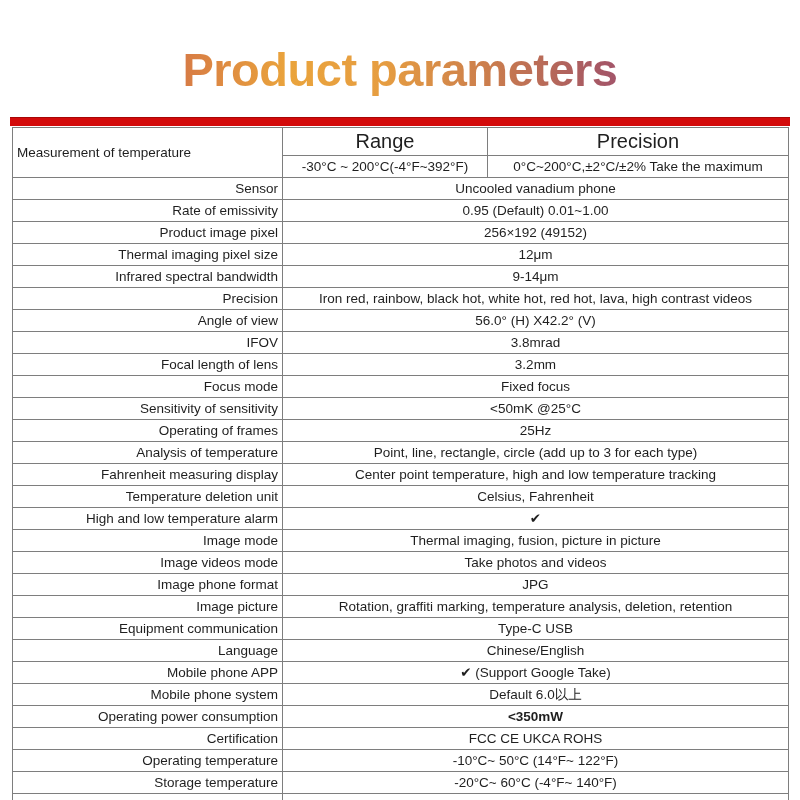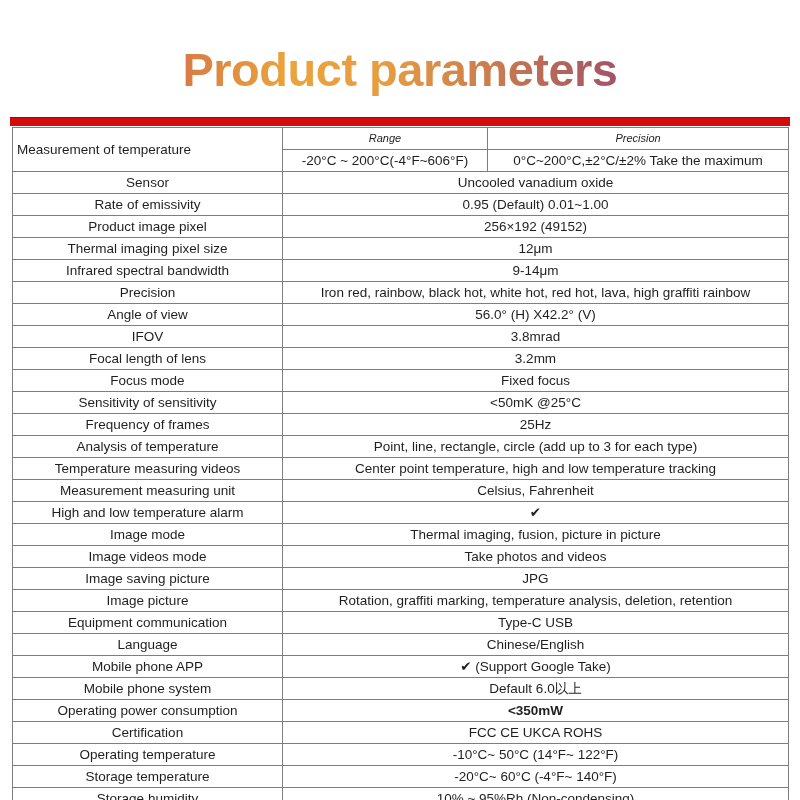--- a/index.html
+++ b/index.html
@@ -49,33 +49,32 @@
   table.spec td {
     border: 1px solid #7e7e7e;
     font-size: 13.5px;
     line-height: 1.12;
     padding: 2.5px 4px;
     height: 16px;
     white-space: nowrap;
     overflow: hidden;
   }
   td.label-cell {
-    text-align: center;
+    text-align: right;
     padding-left: 26px;
   }
   td.value-cell, td.hdr-center {
     text-align: center;
   }
   td.hdr-main {
     font-size: 15px;
     padding-left: 26px;
   }
   td.hdr-center.hdr-top {
-    font-size: 11px;
-    font-style: italic;
+    font-size: 20px;
   }
   .bold { font-weight: 700; }
   col.c1 { width: 270px; }
   col.c2 { width: 205px; }
   col.c3 { width: 301px; }
 </style>
 </head>
 <body>
 
 <div class="page">
@@ -90,46 +89,46 @@
         <col class="c2">
         <col class="c3">
     </colgroup>
     <tbody>
       <tr>
         <td class="hdr-main" rowspan="2">Measurement of temperature</td>
         <td class="hdr-center hdr-top">Range</td>
         <td class="hdr-center hdr-top">Precision</td>
       </tr>
       <tr>
-        <td class="value-cell">-20°C ~ 200°C(-4°F~606°F)</td>
+        <td class="value-cell">-30°C ~ 200°C(-4°F~392°F)</td>
         <td class="value-cell">0°C~200°C,±2°C/±2% Take the maximum</td>
       </tr>
     <tr>
       <td class="label-cell">Sensor</td>
-      <td class="value-cell" colspan="2">Uncooled vanadium oxide</td>
+      <td class="value-cell" colspan="2">Uncooled vanadium phone</td>
     </tr>
         <tr>
       <td class="label-cell">Rate of emissivity</td>
       <td class="value-cell" colspan="2">0.95 (Default)  0.01~1.00</td>
     </tr>
         <tr>
       <td class="label-cell">Product image pixel</td>
       <td class="value-cell" colspan="2">256×192 (49152)</td>
     </tr>
         <tr>
       <td class="label-cell">Thermal imaging pixel size</td>
       <td class="value-cell" colspan="2">12μm</td>
     </tr>
         <tr>
       <td class="label-cell">Infrared spectral bandwidth</td>
       <td class="value-cell" colspan="2">9-14μm</td>
     </tr>
         <tr>
       <td class="label-cell">Precision</td>
-      <td class="value-cell" colspan="2">Iron red, rainbow, black hot, white hot, red hot, lava, high graffiti rainbow</td>
+      <td class="value-cell" colspan="2">Iron red, rainbow, black hot, white hot, red hot, lava, high contrast videos</td>
     </tr>
         <tr>
       <td class="label-cell">Angle of view</td>
       <td class="value-cell" colspan="2">56.0° (H) X42.2° (V)</td>
     </tr>
         <tr>
       <td class="label-cell">IFOV</td>
       <td class="value-cell" colspan="2">3.8mrad</td>
     </tr>
         <tr>
@@ -138,49 +137,49 @@
     </tr>
         <tr>
       <td class="label-cell">Focus mode</td>
       <td class="value-cell" colspan="2">Fixed focus</td>
     </tr>
         <tr>
       <td class="label-cell">Sensitivity of sensitivity</td>
       <td class="value-cell" colspan="2">&lt;50mK  @25°C</td>
     </tr>
         <tr>
-      <td class="label-cell">Frequency of frames</td>
+      <td class="label-cell">Operating of frames</td>
       <td class="value-cell" colspan="2">25Hz</td>
     </tr>
         <tr>
       <td class="label-cell">Analysis of temperature</td>
       <td class="value-cell" colspan="2">Point, line, rectangle, circle (add up to 3 for each type)</td>
     </tr>
         <tr>
-      <td class="label-cell">Temperature measuring videos</td>
+      <td class="label-cell">Fahrenheit measuring display</td>
       <td class="value-cell" colspan="2">Center point temperature, high and low temperature tracking</td>
     </tr>
         <tr>
-      <td class="label-cell">Measurement measuring unit</td>
+      <td class="label-cell">Temperature deletion unit</td>
       <td class="value-cell" colspan="2">Celsius, Fahrenheit</td>
     </tr>
         <tr>
       <td class="label-cell">High and low temperature alarm</td>
       <td class="value-cell bold" colspan="2">✔</td>
     </tr>
         <tr>
       <td class="label-cell">Image mode</td>
       <td class="value-cell" colspan="2">Thermal imaging, fusion, picture in picture</td>
     </tr>
         <tr>
       <td class="label-cell">Image videos mode</td>
       <td class="value-cell" colspan="2">Take photos and videos</td>
     </tr>
         <tr>
-      <td class="label-cell">Image saving picture</td>
+      <td class="label-cell">Image phone format</td>
       <td class="value-cell" colspan="2">JPG</td>
     </tr>
         <tr>
       <td class="label-cell">Image picture</td>
       <td class="value-cell" colspan="2">Rotation, graffiti marking, temperature analysis, deletion, retention</td>
     </tr>
         <tr>
       <td class="label-cell">Equipment communication</td>
       <td class="value-cell" colspan="2">Type-C USB</td>
     </tr>

